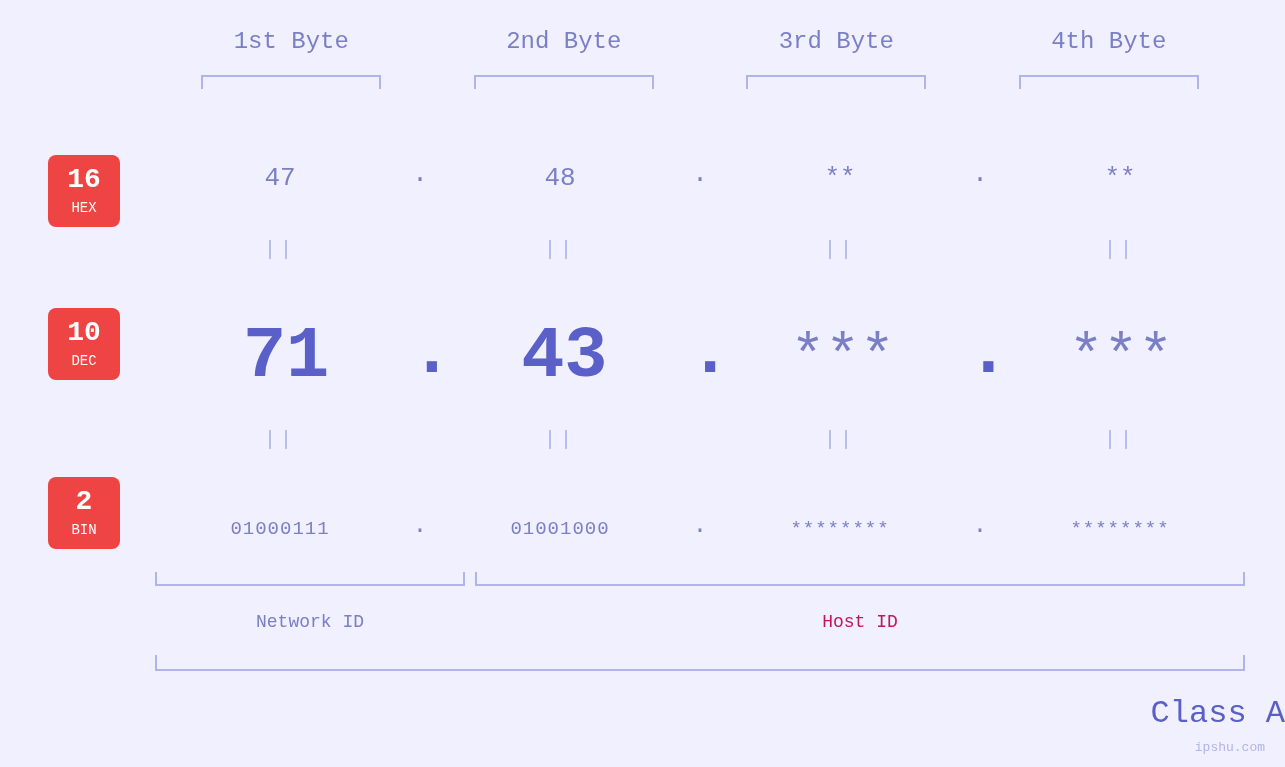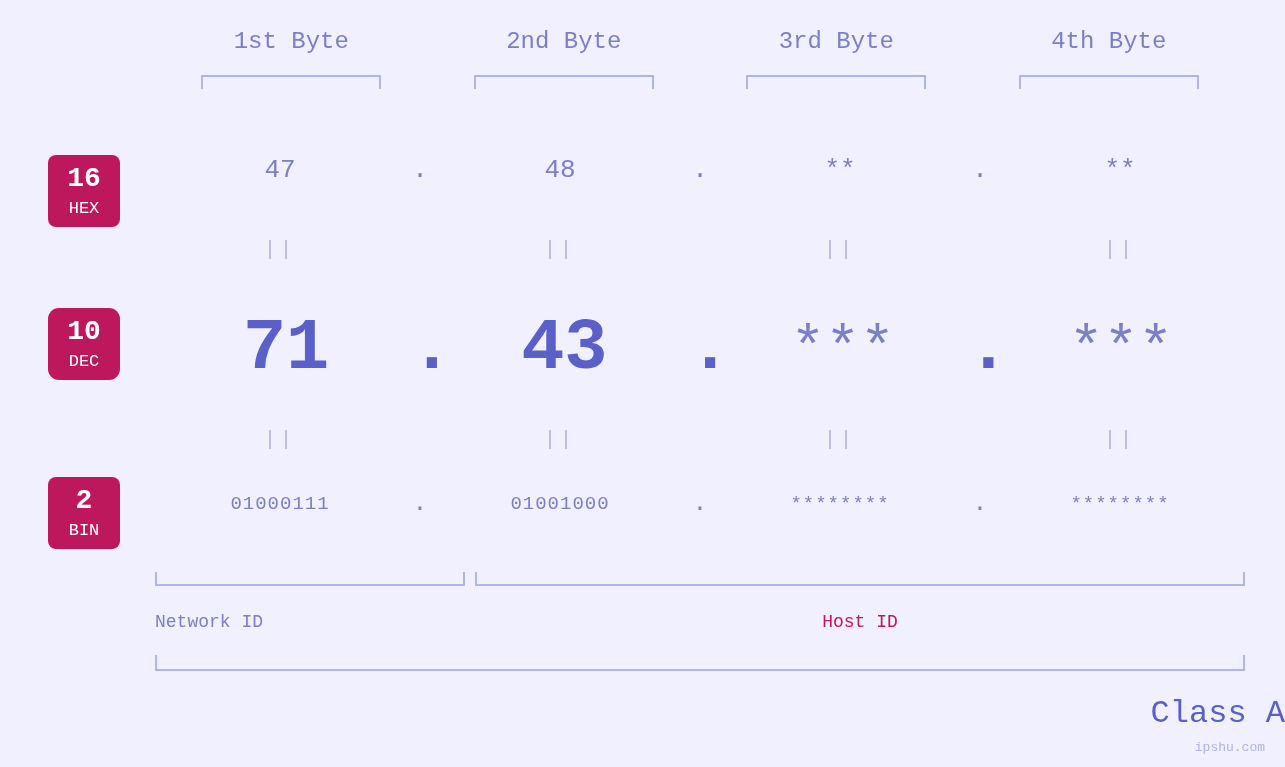--- a/index.html
+++ b/index.html
@@ -19,44 +19,44 @@
       position: relative;
       background: #f0f0ff;
     }
 
     
     .badge {
       position: absolute;
       left: 48px;
       width: 72px;
       height: 72px;
-      background: #be185d;
+      background: #ef4444;
       border-radius: 8px;
       display: flex;
       flex-direction: column;
       align-items: center;
       justify-content: center;
       color: white;
       font-family: 'Courier New', Courier, monospace;
     }
 
     .badge-number {
       font-size: 28px;
       font-weight: bold;
       line-height: 1;
     }
 
     .badge-label {
-      font-size: 17px;
+      font-size: 14px;
       font-weight: normal;
       margin-top: 6px;
     }
 
     .badge-hex { top: 155px; }
-    .badge-dec { top: 308px; border-radius: 11px; }
+    .badge-dec { top: 308px; }
     .badge-bin { top: 477px; }
 
     
     .byte-headers {
       position: absolute;
       top: 28px;
       left: 155px;
       right: 40px;
       display: flex;
     }
@@ -157,21 +157,21 @@
     }
 
     .dec-star {
       color: #7b7fc4;
       font-size: 58px;
     }
 
     
     .bin-row {
       position: absolute;
-      top: 490px;
+      top: 510px;
       left: 155px;
       right: 40px;
       display: flex;
       align-items: center;
     }
 
     .bin-value {
       color: #7b7fc4;
       font-size: 19px;
       letter-spacing: 1px;
@@ -213,20 +213,21 @@
       border-right: 2px solid #b0b4e8;
       margin-left: 10px;
     }
 
     
     .network-id-label {
       position: absolute;
       top: 612px;
       left: 155px;
       width: 310px;
+      text-align: center;
       color: #7b7fc4;
       font-size: 18px;
       font-family: 'Courier New', Courier, monospace;
     }
 
     .host-id-label {
       position: absolute;
       top: 612px;
       left: 475px;
       right: 40px;
@@ -269,20 +270,21 @@
       bottom: 12px;
       right: 20px;
       color: #b0b4e8;
       font-size: 13px;
       font-family: 'Courier New', Courier, monospace;
     }
 
     .ip-segment {
       flex: 1;
       text-align: center;
+      margin-top: 8px;
     }
 
     .ip-sep {
       width: 30px;
       text-align: center;
       flex-shrink: 0;
     }
   </style>
 </head>
 <body>

